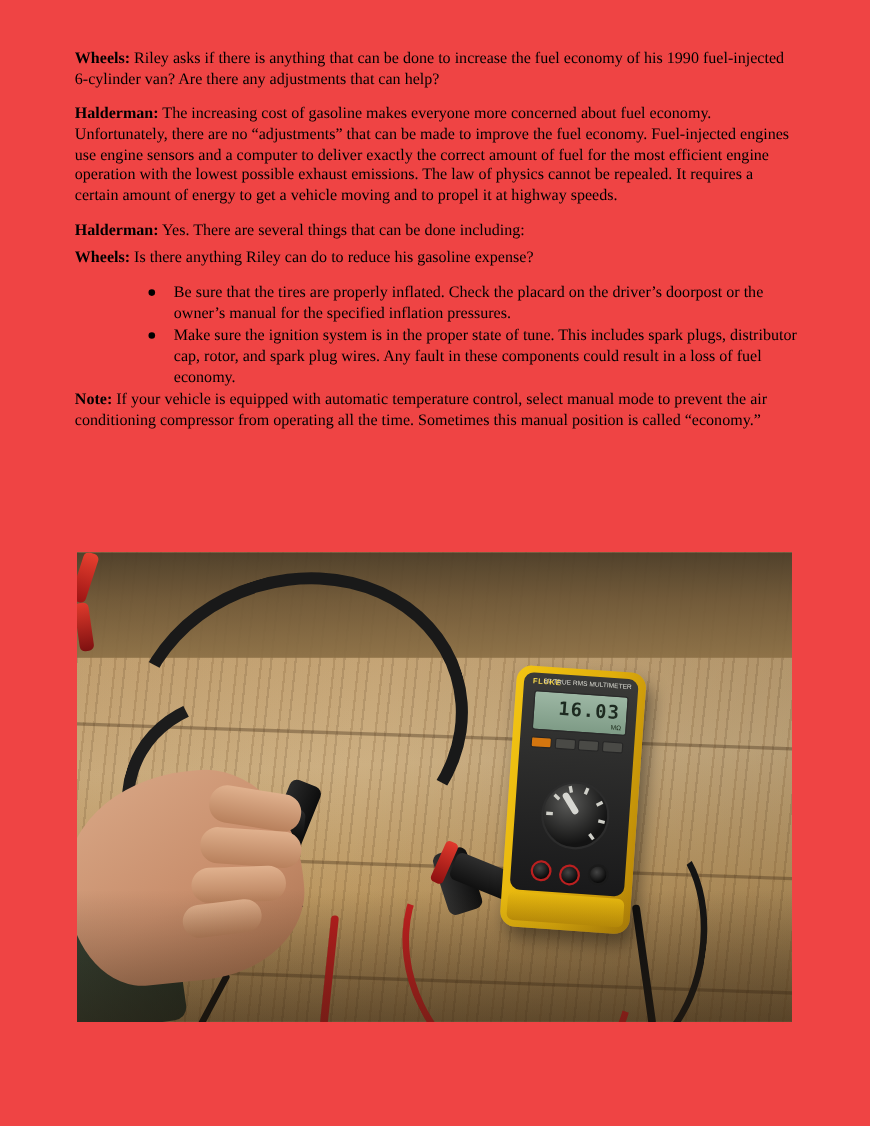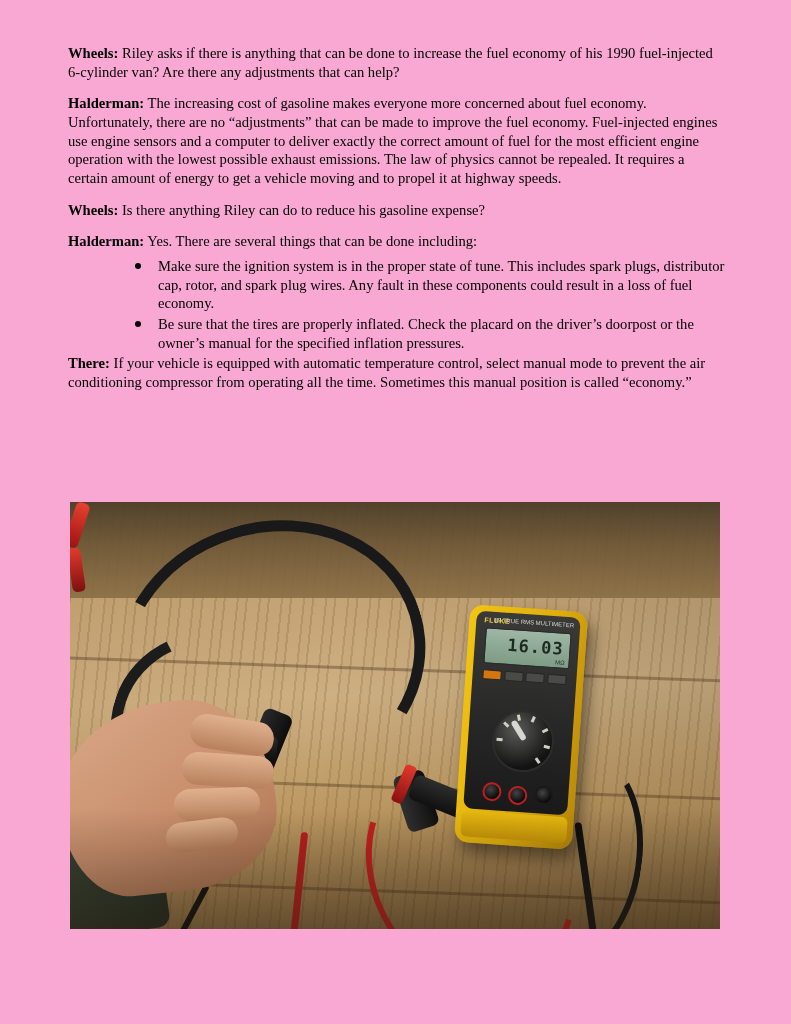--- a/index.html
+++ b/index.html
@@ -13,21 +13,21 @@
     position: relative;
     font-family: "Liberation Serif", serif;
     color: #000000;
     overflow: hidden;
   }
   .page {
     position: absolute;
     left: 0; top: 0;
     width: 791px;
     height: 1024px;
-    background: #f9a8d4;
+    background: #ef4444;
   }
   .content {
     position: absolute;
     left: 68px;
     top: 44px;
     width: 658px;
   }
   p.block {
     margin: 0 0 13px 0;
     font-size: 14.6px;
@@ -382,41 +382,41 @@
   <div class="content">
 
     <p class="block">
       <span class="lbl">Wheels:</span><span>  Riley asks if there is anything that can be done to increase the fuel economy of his 1990 fuel-injected 6-cylinder van?  Are there any adjustments that can help?</span>
     </p>
 
     <p class="block">
       <span class="lbl">Halderman:</span><span>  The increasing cost of gasoline makes everyone more concerned about fuel economy.  Unfortunately, there are no “adjustments” that can be made to improve the fuel economy.  Fuel-injected engines use engine sensors and a computer to deliver exactly the correct amount of fuel for the most efficient engine operation with the lowest possible exhaust emissions.  The law of physics cannot be repealed.  It requires a certain amount of energy to get a vehicle moving and to propel it at highway speeds.</span>
     </p>
 
+    <p class="block" style="margin-bottom:6px;">
+      <span class="lbl">Halderman:</span><span>  Yes.  There are several things that can be done including:</span>
+    </p>
+
     <p class="block">
       <span class="lbl">Wheels:</span><span>  Is there anything Riley can do to reduce his gasoline expense?</span>
     </p>
 
-    <p class="block" style="margin-bottom:6px;">
-      <span class="lbl">Halderman:</span><span>  Yes.  There are several things that can be done including:</span>
-    </p>
-
     <ul class="bullets">
+      <li>
+        <span class="dot"></span>
+        <span>Be sure that the tires are properly inflated.  Check the placard on the driver’s doorpost or the owner’s manual for the specified inflation pressures.</span>
+      </li>
       <li>
         <span class="dot"></span>
         <span>Make sure the ignition system is in the proper state of tune.  This includes spark plugs, distributor cap, rotor, and spark plug wires.  Any fault in these components could result in a loss of fuel economy.</span>
       </li>
-      <li>
-        <span class="dot"></span>
-        <span>Be sure that the tires are properly inflated.  Check the placard on the driver’s doorpost or the owner’s manual for the specified inflation pressures.</span>
-      </li>
     </ul>
 
     <p class="note">
-      <span class="lbl">There:</span><span>  If your vehicle is equipped with automatic temperature control, select manual mode to prevent the air conditioning compressor from operating all the time.  Sometimes this manual position is called “economy.”</span>
+      <span class="lbl">Note:</span><span>  If your vehicle is equipped with automatic temperature control, select manual mode to prevent the air conditioning compressor from operating all the time.  Sometimes this manual position is called “economy.”</span>
     </p>
 
   </div>
 
   <div class="figure">
     <div class="wood"></div>
     <div class="wood-top"></div>
     <div class="plank-line" style="top:150px; transform:rotate(2deg);"></div>
     <div class="plank-line" style="top:268px; transform:rotate(2deg);"></div>
     <div class="plank-line" style="top:372px; transform:rotate(2deg);"></div>

